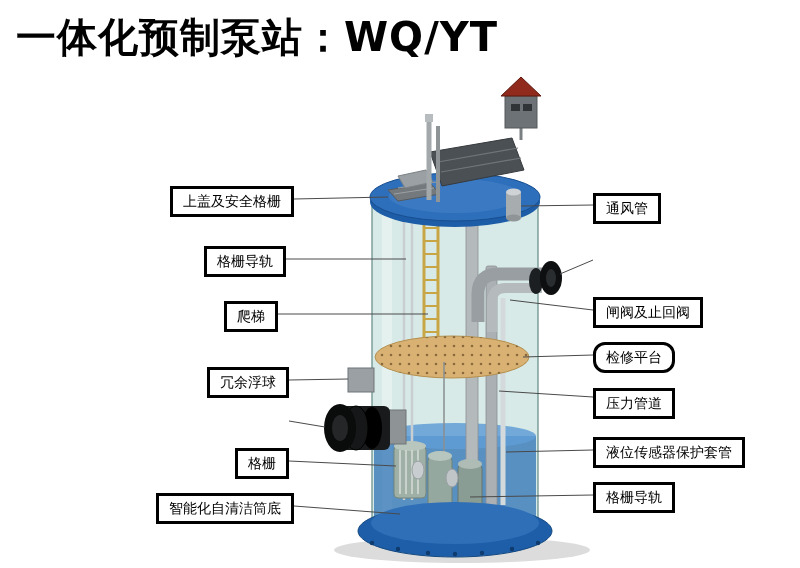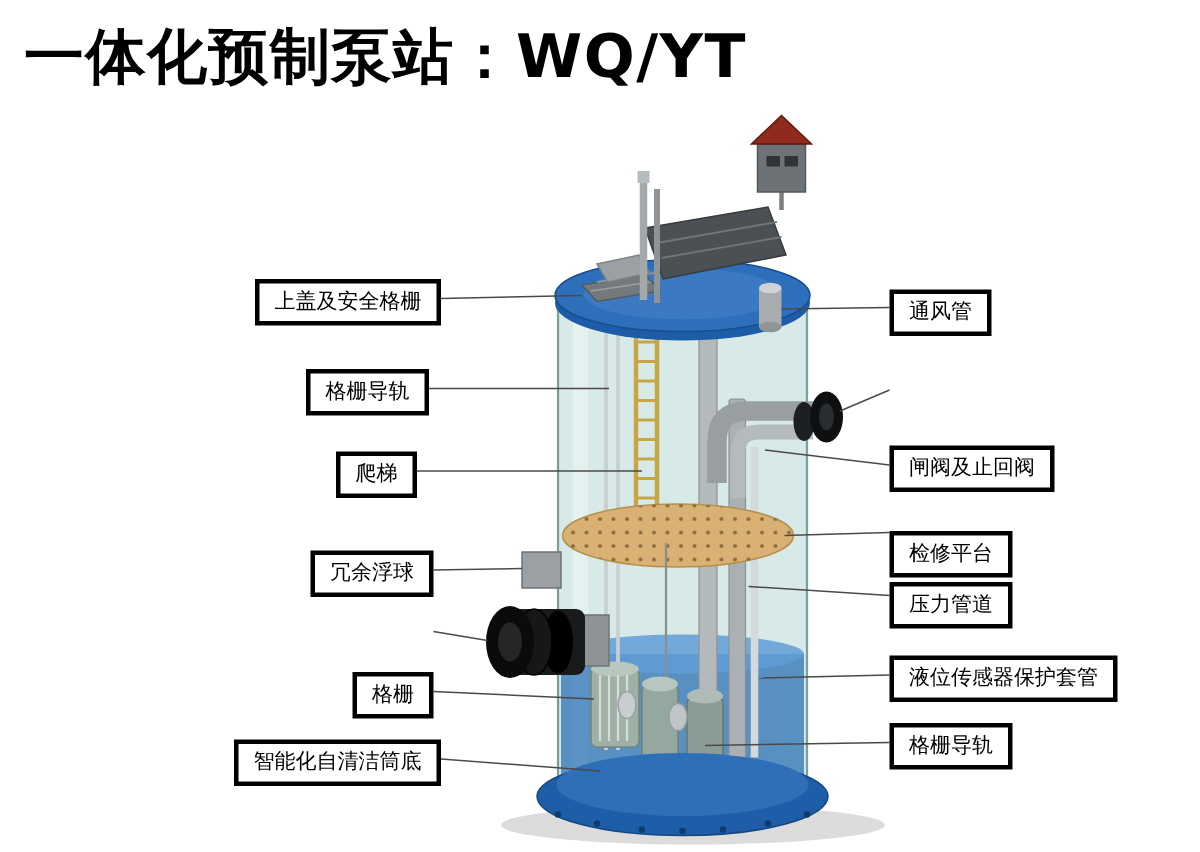--- a/index.html
+++ b/index.html
@@ -200,18 +200,18 @@
 
   <div class="callout" style="right:506px;top:186px;">上盖及安全格栅</div>
   <div class="callout" style="right:514px;top:246px;">格栅导轨</div>
   <div class="callout" style="right:522px;top:301px;text-align:right;">爬梯</div>
   <div class="callout" style="right:511px;top:367px;">冗余浮球</div>
   <div class="callout" style="right:511px;top:448px;">格栅</div>
   <div class="callout" style="right:506px;top:493px;">智能化自清洁筒底</div>
 
   <div class="callout" style="left:593px;top:193px;">通风管</div>
   <div class="callout" style="left:593px;top:297px;">闸阀及止回阀</div>
-  <div class="callout" style="left:593px;top:354px;">检修平台</div>
+  <div class="callout" style="left:593px;top:342px;border-radius:12px;">检修平台</div>
   <div class="callout" style="left:593px;top:388px;">压力管道</div>
   <div class="callout" style="left:593px;top:437px;">液位传感器保护套管</div>
   <div class="callout" style="left:593px;top:482px;">格栅导轨</div>
 
 </div>
 
 </body></html>

